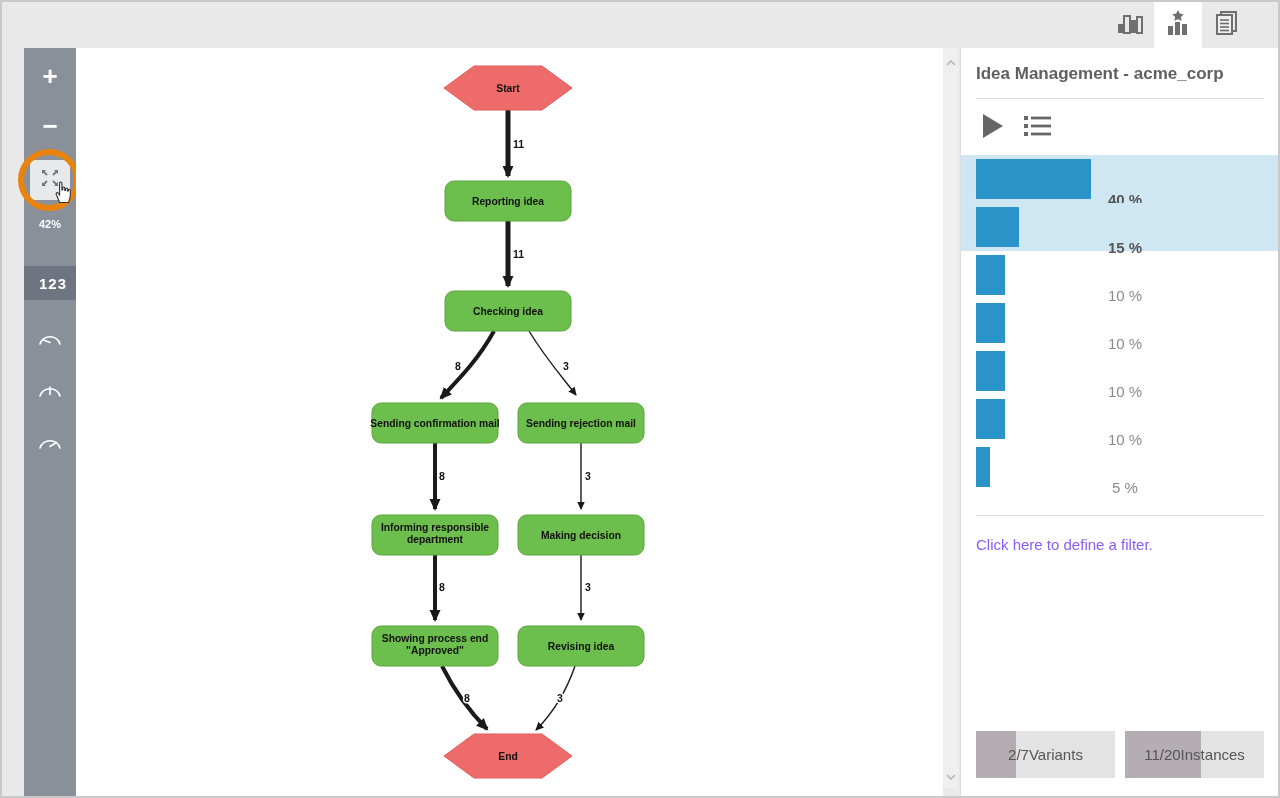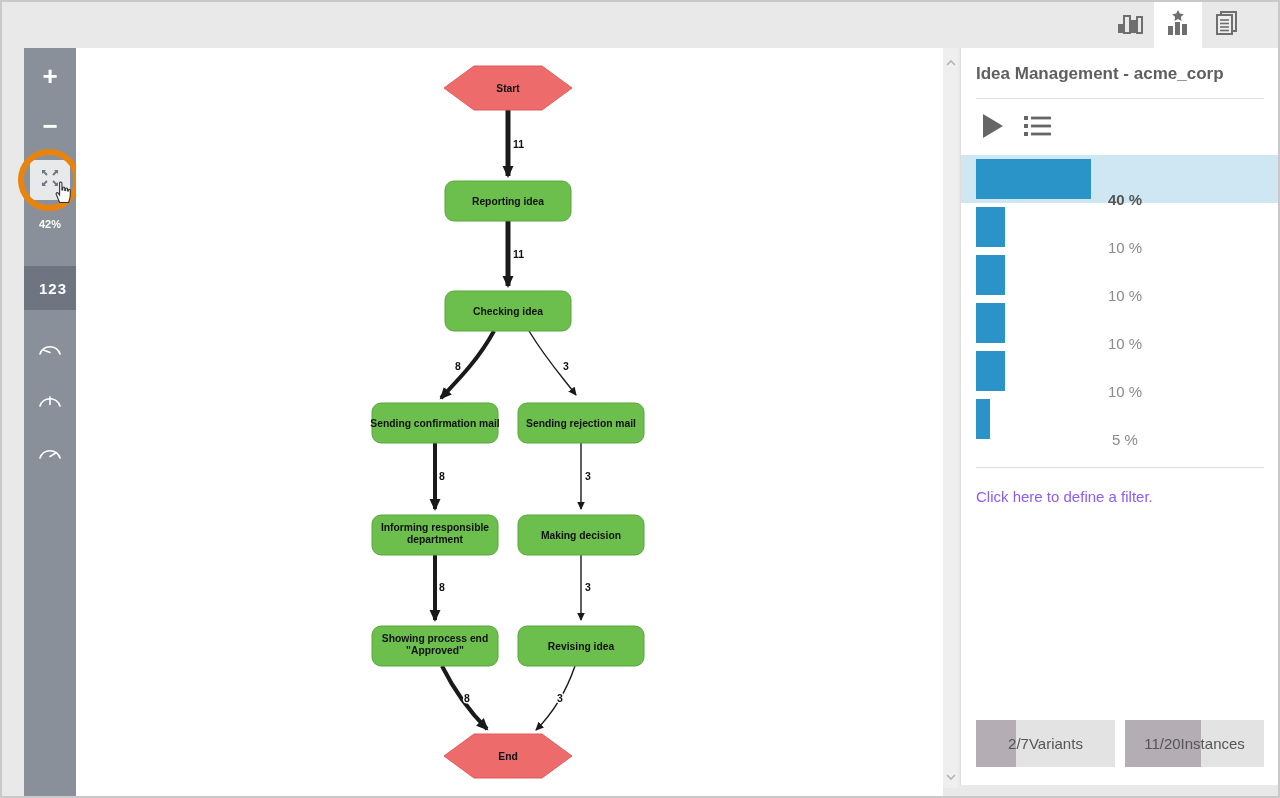--- a/index.html
+++ b/index.html
@@ -18,31 +18,31 @@
     display:flex;flex-direction:column;align-items:center;color:#fff;}
   .sb-btn{width:52px;height:40px;display:flex;align-items:center;justify-content:center;
     font-size:26px;font-weight:bold;cursor:pointer;user-select:none;}
   .fit-wrap{position:relative;margin-top:12px;width:52px;height:44px;display:flex;align-items:center;justify-content:center;}
   .fit-btn{width:40px;height:40px;background:#e7e9eb;border-radius:4px;display:flex;
     align-items:center;justify-content:center;cursor:pointer;}
   .ring{position:absolute;left:-6px;top:-9px;width:62px;height:62px;border:6px solid #e8830e;
     border-radius:50%;pointer-events:none;}
   .cursor-hand{position:absolute;left:28px;top:22px;pointer-events:none;}
   .zoom-label{margin-top:16px;font-size:11px;font-weight:bold;color:#fff;}
-  .numbers-btn{margin-top:36px;width:52px;height:44px;background:#6e7580;display:flex;
+  .numbers-btn{margin-top:36px;width:52px;height:34px;background:#6e7580;display:flex;
     align-items:center;justify-content:center;font-size:15px;font-weight:bold;letter-spacing:1px;cursor:pointer;padding-left:6px;}
   .gauge-btn{margin-top:26px;width:40px;height:26px;display:flex;align-items:center;justify-content:center;cursor:pointer;}
 
   
   .canvas{position:absolute;left:74px;top:46px;width:867px;bottom:0;background:#fff;overflow:hidden;}
   .vscroll{position:absolute;left:941px;top:46px;width:15px;bottom:8px;background:#efefef;
     display:flex;flex-direction:column;justify-content:space-between;align-items:center;padding:4px 0;cursor:pointer;}
 
   
-  .panel{position:absolute;right:0;top:46px;width:318px;bottom:11px;background:#fff;
+  .panel{position:absolute;right:0;top:46px;width:318px;bottom:0;background:#fff;
     border-left:1px solid #ddd;display:flex;flex-direction:column;padding:16px 14px 14px 15px;}
   .panel-title{font-size:17px;font-weight:bold;color:#5f5f5f;}
   .divider{border-top:1px solid #ddd;margin:14px 0 0 0;}
   .icon-row{display:flex;align-items:center;gap:20px;margin:14px 0 12px 6px;height:30px;}
   .icon-btn{cursor:pointer;display:flex;align-items:center;}
   .bar-row{position:relative;height:48px;margin:0 -14px 0 -15px;padding:0 14px 0 15px;}
   .bar-row.sel{background:#cfe6f3;}
   .bar{position:absolute;left:15px;top:4px;height:40px;}
   .bar-label{position:absolute;left:128px;top:0;width:72px;height:48px;display:flex;
     align-items:center;justify-content:center;font-size:15px;color:#8a8a8a;margin-top:20px;}
@@ -264,20 +264,24 @@
           </svg>
         </span>
       </span>
     </div>
 
     <div id="bars">
         <div class="bar-row sel">
           <div class="bar" style="width: 115px; background: rgb(42, 148, 200);"></div>
           <span class="bar-label">40 %</span>
         </div>
+        <div class="bar-row sel">
+          <div class="bar" style="width: 43.125px; background: rgb(42, 148, 200);"></div>
+          <span class="bar-label">15 %</span>
+        </div>
         <div class="bar-row">
           <div class="bar" style="width: 28.75px; background: rgb(42, 148, 200);"></div>
           <span class="bar-label">10 %</span>
         </div>
         <div class="bar-row">
           <div class="bar" style="width: 28.75px; background: rgb(42, 148, 200);"></div>
           <span class="bar-label">10 %</span>
         </div>
         <div class="bar-row">
           <div class="bar" style="width: 28.75px; background: rgb(42, 148, 200);"></div>

